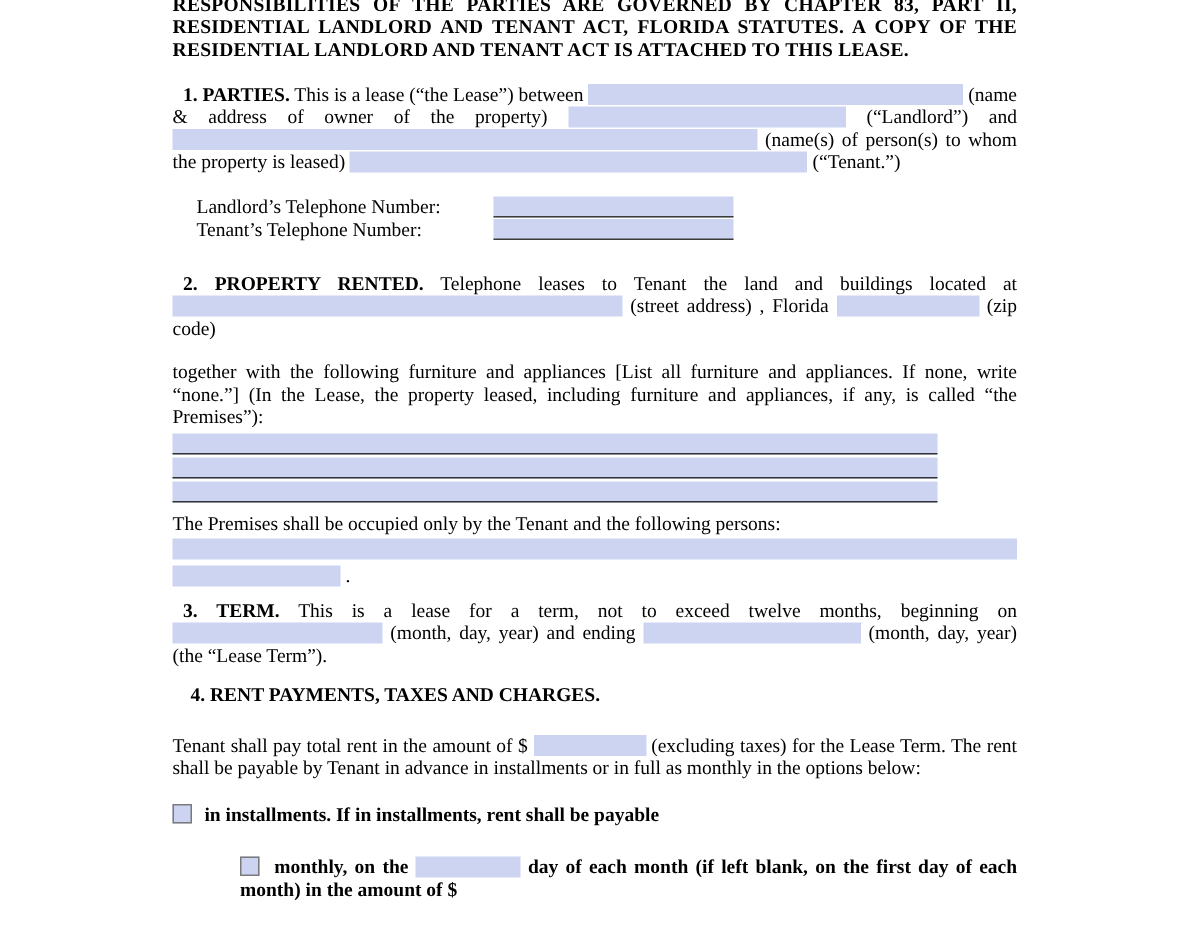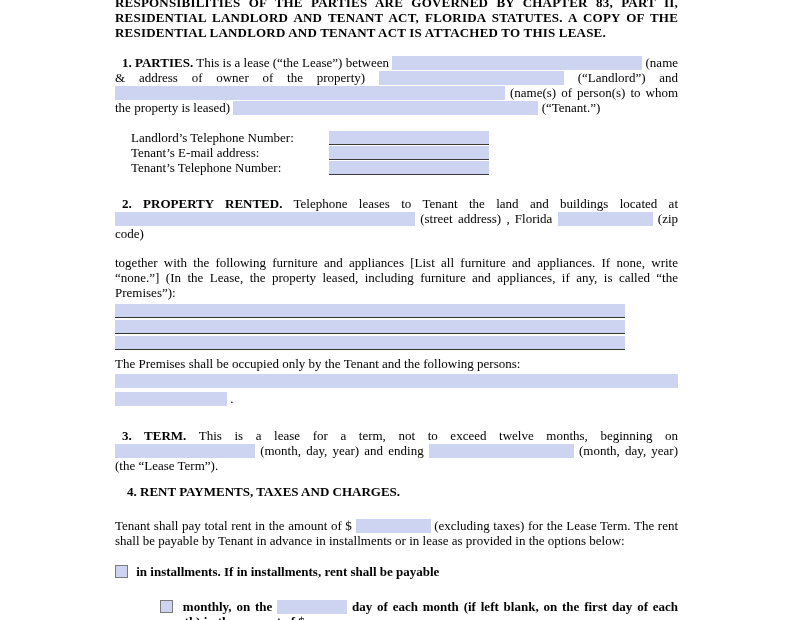--- a/index.html
+++ b/index.html
@@ -37,21 +37,21 @@
   .lines { margin-top:4px; }
   .line-field {
     width:510px; height:14px; background:#ccd4f2;
     border-bottom:1px solid #333; margin-bottom:2px;
   }
 
   .mt-occupants { margin-top:6px; }
   .block-field { width:100%; height:14px; background:#ccd4f2; margin-top:3px; }
   .occ-row { margin-top:3px; }
 
-  .mt-term { margin-top:22px; }
+  .mt-term { margin-top:8px; }
 
   .h4 { margin-top:11px; margin-left:12px; font-weight:bold; }
 
   .mt-rent { margin-top:19px; }
 
   .option { text-align:justify;font-weight:bold; }
   .opt1 { margin-top:16px; }
   .indent2 { margin-top:20px; margin-left:45px; }
 
   .checkbox {
@@ -76,23 +76,20 @@
     <span>(“Landlord”) and</span>
     <span class="field w390"></span>
     <span>(name(s) of person(s) to whom the property is leased)</span>
     <span class="field w305"></span>
     <span>(“Tenant.”)</span>
   </p>
 
   <div class="contact-block">
     <div class="contact-row">
       <span class="contact-label">Landlord’s Telephone Number:</span><span class="field w160 cfield"></span>
-    </div>
-    <div class="contact-row">
-      <span class="contact-label">Tenant’s E-mail address:</span><span class="field w160 cfield"></span>
     </div>
     <div class="contact-row">
       <span class="contact-label">Tenant’s Telephone Number:</span><span class="field w160 cfield"></span>
     </div>
   </div>
 
   <p class="para sect mt-property">
     <span class="b">2.  PROPERTY  RENTED.</span>
     <span>Telephone leases to Tenant the land and buildings located at</span>
     <span class="field w300"></span>
@@ -123,21 +120,21 @@
     <span>(month, day, year) and ending</span>
     <span class="field w145"></span>
     <span>(month, day, year) (the “Lease Term”).</span>
   </p>
 
   <p class="h4">4. RENT PAYMENTS, TAXES AND CHARGES.</p>
 
   <p class="para mt-rent">
     <span>Tenant shall pay total rent in the amount of $</span>
     <span class="field w75"></span>
-    <span>(excluding taxes) for the Lease Term. The rent shall be payable by Tenant in advance in installments or in lease as provided in the options below:</span>
+    <span>(excluding taxes) for the Lease Term. The rent shall be payable by Tenant in advance in installments or in full as monthly in the options below:</span>
   </p>
 
   <p class="option opt1">
     <span class="checkbox"></span>
     <span>in installments. If in installments, rent shall be payable</span>
   </p>
 
   <p class="option indent2">
     <span class="checkbox"></span>
     <span>monthly, on the</span>

